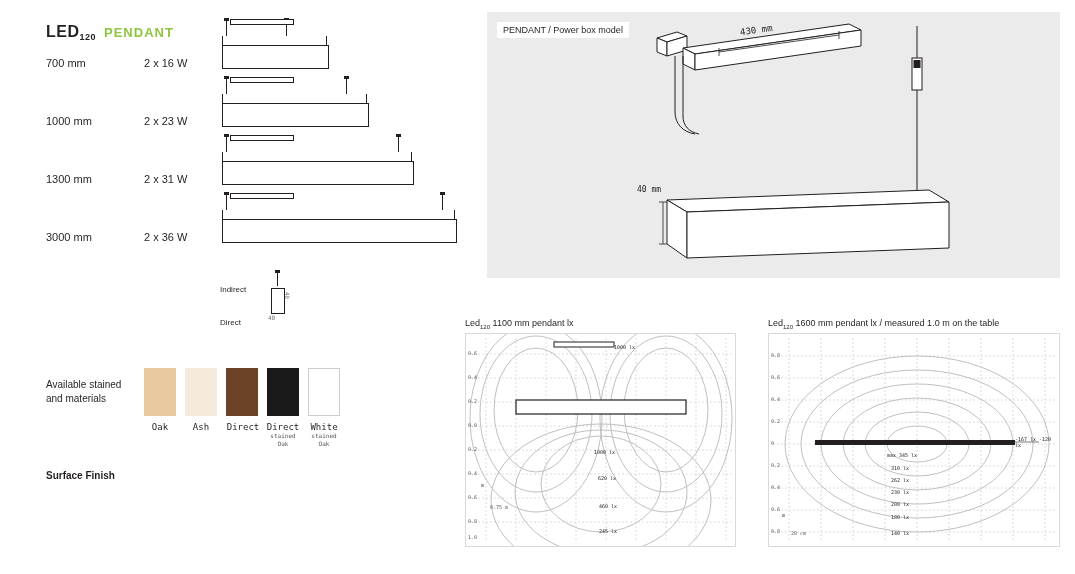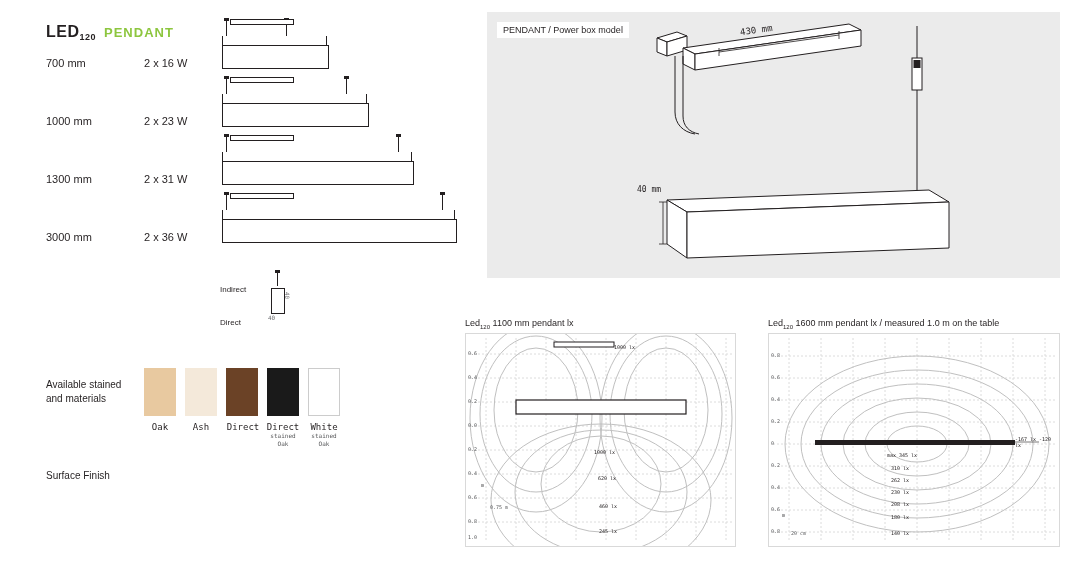--- a/index.html
+++ b/index.html
@@ -34,21 +34,21 @@
   .id-label{position:absolute;font-family:Liberation Sans, sans-serif;font-size:8px;color:#231f20;}
   .id-box{position:absolute;border:1px solid #231f20;background:#fff;}
   .id-dim{position:absolute;font-family:"DejaVu Sans Mono",monospace;font-size:6px;color:#6d6e71;}
 
   
   .colors-label{position:absolute;left:30px;top:378px;font-family:"Liberation Sans",sans-serif;font-size:10px;line-height:14px;color:#231f20;}
   .swatch{position:absolute;top:368px;width:32px;height:48px;border:0;}
   .swatch-name{position:absolute;top:422px;width:46px;text-align:center;font-family:"DejaVu Sans Mono",monospace;font-size:9px;color:#231f20;}
   .swatch-sub{position:absolute;top:432px;width:46px;text-align:center;font-family:"DejaVu Sans Mono",monospace;font-size:6px;line-height:8px;color:#58595b;}
 
-  .finish-label{position:absolute;left:30px;top:470px;font-family:"Liberation Sans",sans-serif;font-size:10px;color:#231f20;}
+  .finish-label{position:absolute;left:30px;top:470px;font-family:"Liberation Sans",sans-serif;font-size:10px;color:#231f20;font-weight:bold;}
   .finish-val{position:absolute;left:118px;top:470px;font-family:"DejaVu Sans Mono",monospace;font-size:10px;color:#231f20;}
 
   
   #render-box{left:487px;top:12px;width:573px;height:266px;background:#ebebeb;}
   #render-tag{left:497px;top:22px;background:#ffffff;padding:3px 6px;font-family:"Liberation Sans",sans-serif;font-size:9px;color:#231f20;}
 
   .rend-dim{position:absolute;font-family:"DejaVu Sans Mono",monospace;font-size:9px;color:#231f20;}
 
   
   .chart-title{position:absolute;font-family:"Liberation Sans",sans-serif;font-size:9px;color:#231f20;}

